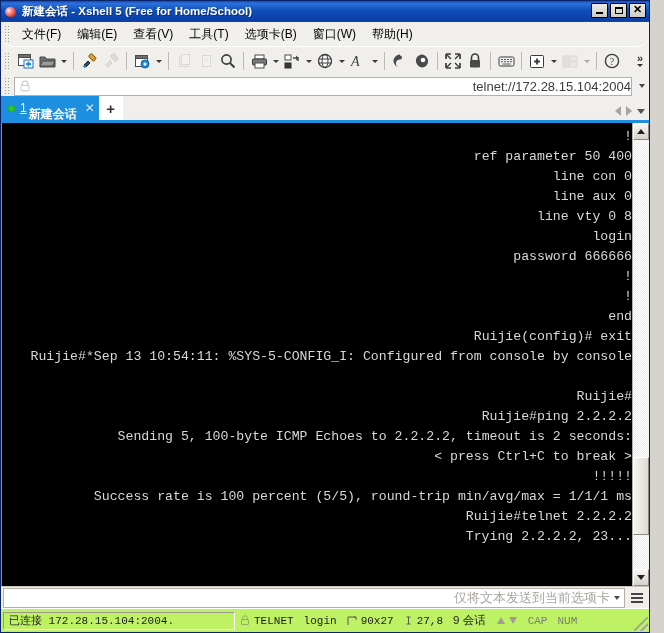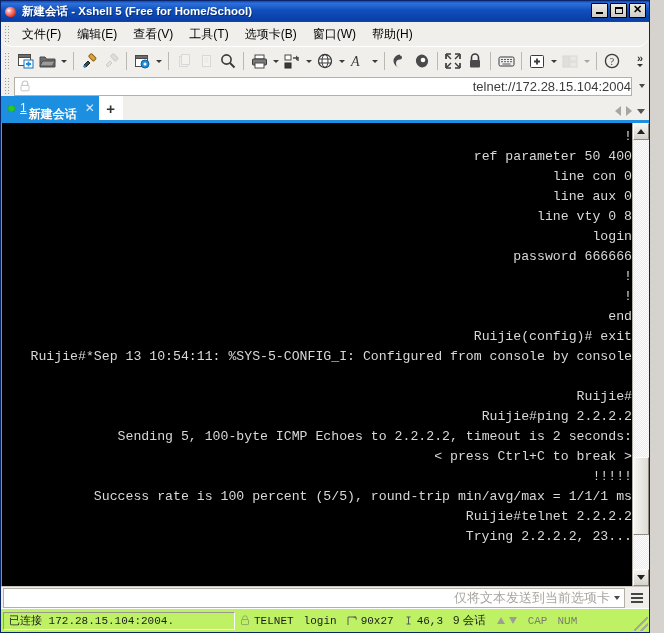--- a/index.html
+++ b/index.html
@@ -656,21 +656,21 @@
         </svg>
       </span>
       <span class="sb-mono">90x27</span>
     </div>
     <div class="sb-cell">
       <span style="margin-right:4px">
         <svg width="9" height="10" viewBox="0 0 9 10">
           <path d="M4.5 1v7M2.5 1h4M2.5 8h4" stroke="#5a5a5a"></path>
         </svg>
       </span>
-      <span class="sb-mono">46,3</span>
+      <span class="sb-mono">27,8</span>
     </div>
     <div class="sb-cell">
       <span>9 会话</span>
     </div>
     <div class="sb-updn">
       <span class="arr-up"></span>
       <span class="arr-dn"></span>
     </div>
     <div class="sb-cell sb-gray sb-mono">CAP</div>
     <div class="sb-cell sb-gray sb-mono">NUM</div>

